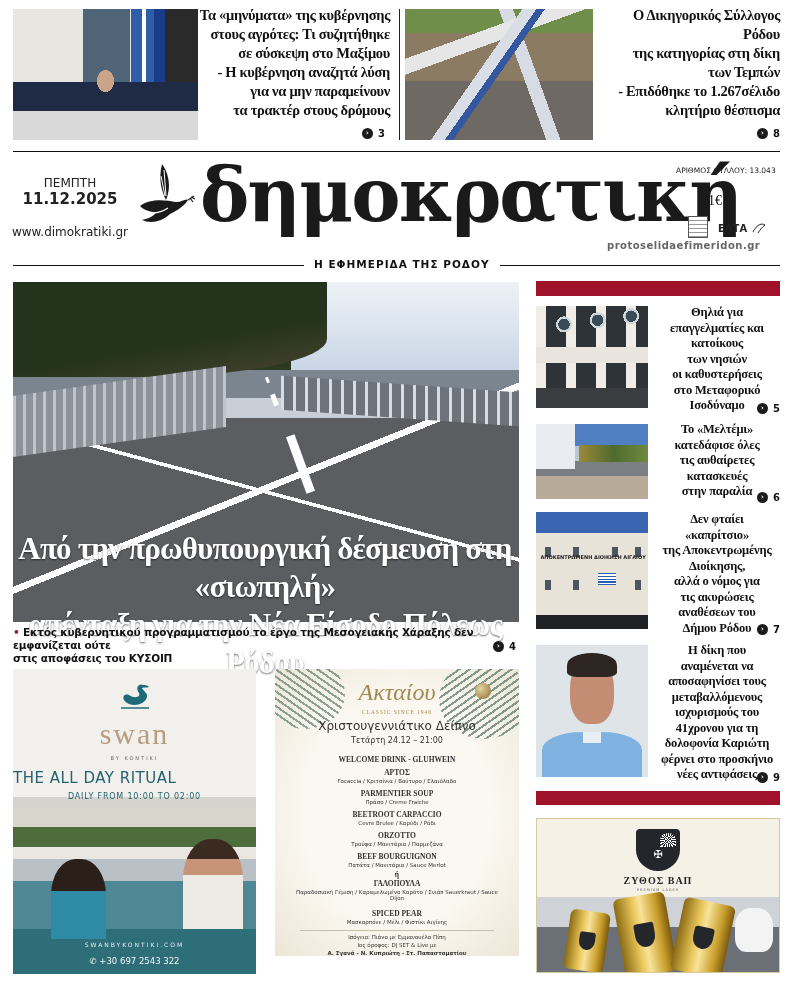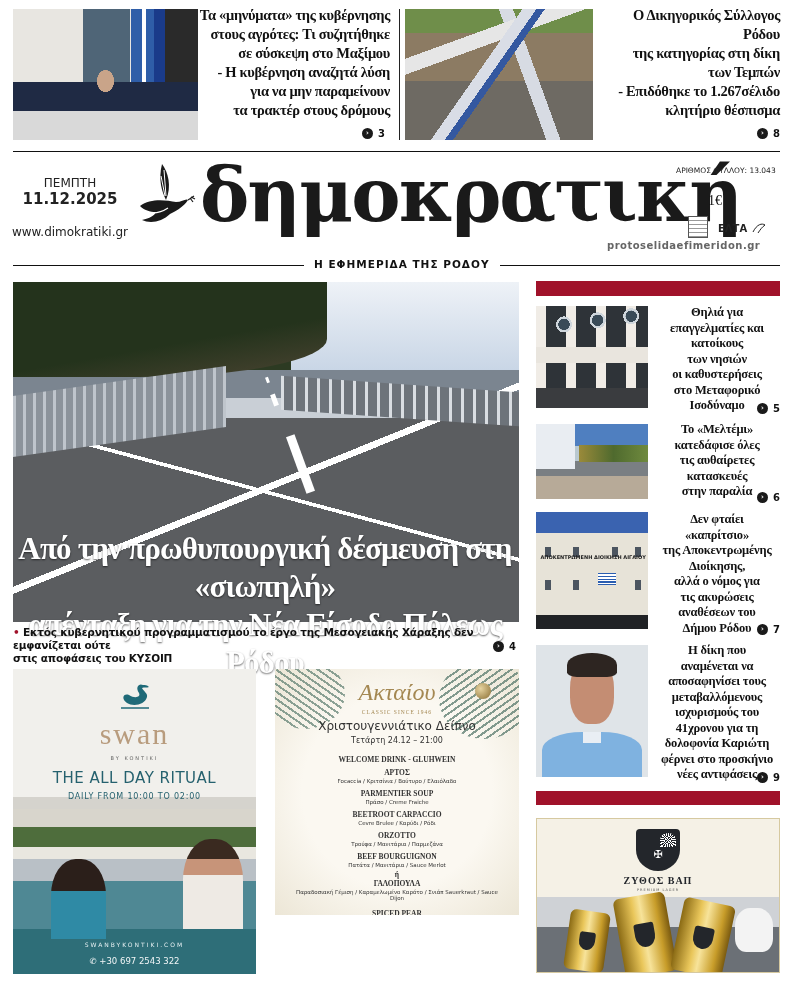--- a/index.html
+++ b/index.html
@@ -113,21 +113,21 @@
   .ph-man .hair { position:absolute; left:28%; top:6%; width:44%; height:18%; border-radius: 50% 50% 20% 20%; background: #2d2521; }
   .ph-man .body { position:absolute; left:5%; right:5%; bottom:0; height:34%; border-radius: 40% 40% 0 0; background: #7fb2e0; }
   .ph-man .collar { position:absolute; left:42%; bottom:26%; width:16%; height:8%; background:#e9eef4; }
 
   
   .ad { position: absolute; overflow: hidden; }
   .ad-swan { background: linear-gradient(180deg, #f1f0ec 0 42%, #d5d3cd 42% 60%, #6b8b8d 60% 80%, #2e6e78 80% 100%); }
   .ad-swan .swan-logo { position:absolute; left:50%; top:12px; transform:translateX(-50%); font-size:30px; color:#1f6a78; line-height:1; }
   .ad-swan .brand { position:absolute; left:0; right:0; top:48px; text-align:center; font-family:"Liberation Serif",serif; font-size:30px; color:#b89c7e; letter-spacing:2px; }
   .ad-swan .by { position:absolute; left:0; right:0; top:86px; text-align:center; font-family:"DejaVu Sans",sans-serif; font-size:5px; letter-spacing:2px; color:#666; }
-  .ad-swan .ritual { position:absolute; left:0; right:0; top:100px; text-align:center; font-family:"DejaVu Sans",sans-serif; font-size:15px; color:#25616e; letter-spacing:0.5px; }
+  .ad-swan .ritual { position:absolute; left:0; right:0; top:100px; font-family:"DejaVu Sans",sans-serif; font-size:15px; color:#25616e; letter-spacing:0.5px; }
   .ad-swan .hours { position:absolute; left:0; right:0; top:123px; text-align:center; font-family:"DejaVu Sans",sans-serif; font-size:8px; color:#25616e; letter-spacing:0.8px; }
   .ad-swan .scene { position:absolute; left:0; right:0; top:140px; height:120px; background: linear-gradient(180deg,#d8d5cc 0 15%, #4e6d3c 15% 32%, #e9e7e0 32% 42%, #b9c0c6 42% 60%, #4f8894 60% 100%); }
   .ad-swan .woman { position:absolute; left:38px; top:190px; width:55px; height:80px; border-radius:45% 45% 0 0; background: linear-gradient(180deg,#2b1f1a 0 40%, #2f8aa5 40% 100%); }
   .ad-swan .man { position:absolute; left:170px; top:170px; width:60px; height:90px; border-radius:45% 45% 0 0; background: linear-gradient(180deg,#3a2a20 0 22%, #c79479 22% 40%, #eeeae4 40% 100%); }
   .ad-swan .web { position:absolute; left:0; right:0; bottom:26px; text-align:center; font-family:"DejaVu Sans",sans-serif; font-size:6px; letter-spacing:2px; color:#e6f0f2; }
   .ad-swan .phone { position:absolute; left:0; right:0; bottom:8px; text-align:center; font-family:"DejaVu Sans",sans-serif; font-size:8.5px; color:#f2f6f7; }
 
   .ad-aktaiou { background: radial-gradient(ellipse at 50% 50%, #fbf8f1 0 55%, #ece6d6 100%); }
   .ad-aktaiou .pine-l { position:absolute; left:-10px; top:-10px; width:80px; height:70px; background: repeating-linear-gradient(35deg, #5c7d6f 0 2px, transparent 2px 6px); opacity:0.7; border-radius:50%; }
   .ad-aktaiou .pine-r { position:absolute; right:-10px; top:-10px; width:90px; height:80px; background: repeating-linear-gradient(-35deg, #4f7366 0 2px, transparent 2px 6px); opacity:0.7; border-radius:50%; }
@@ -346,21 +346,21 @@
   <div class="hours">DAILY FROM 10:00 TO 02:00</div>
   <div class="scene"></div>
   <div class="woman"></div>
   <div class="man"></div>
   <div class="web">SWANBYKONTIKI.COM</div>
   <div class="phone">
     <span>✆ </span><span>+30 697 2543 322</span>
   </div>
 </div>
 
-<div class="ad ad-aktaiou" style="left:275px;top:669px;width:244px;height:246px;">
+<div class="ad ad-aktaiou" style="left:275px;top:669px;width:244px;height:287px;">
   <div class="pine-l"></div>
   <div class="pine-r"></div>
   <div class="ornament"></div>
   <div class="mline logo" style="top:10px;">Ακταίου</div>
   <div class="mline since" style="top:40px;">CLASSIC  SINCE 1946</div>
   <div class="mline title" style="top:50px;">Χριστουγεννιάτικο Δείπνο</div>
   <div class="mline when" style="top:67px;">Τετάρτη 24.12 – 21:00</div>
 
   <div class="mline course" style="top:86px;">WELCOME DRINK - GLUHWEIN</div>
 

